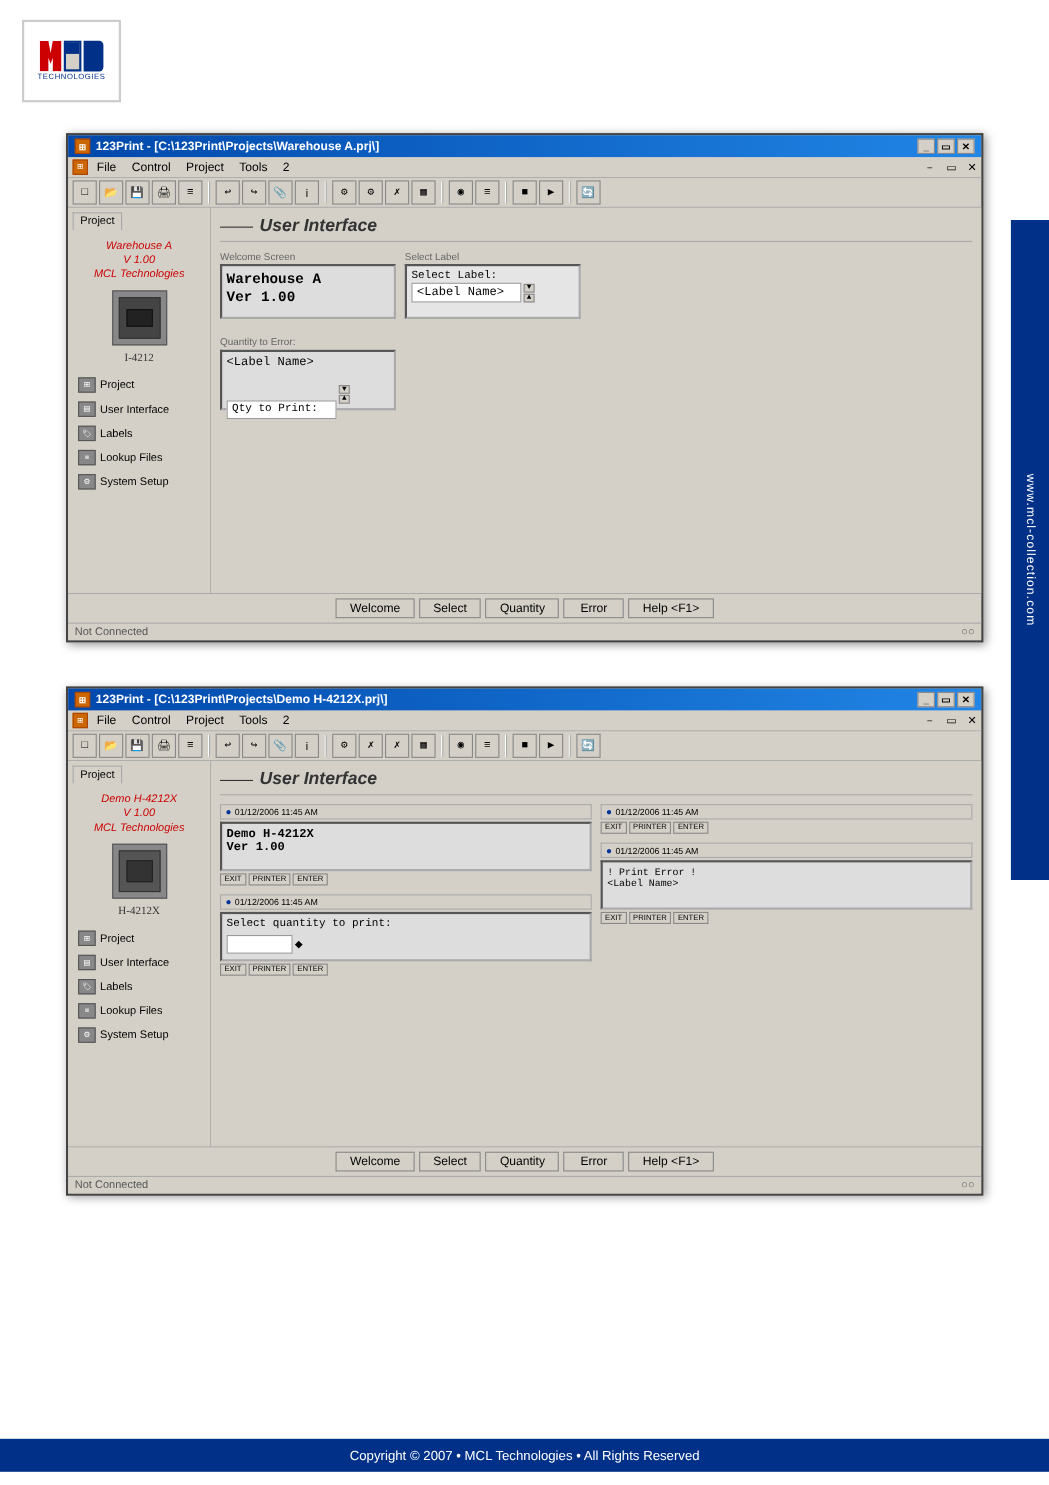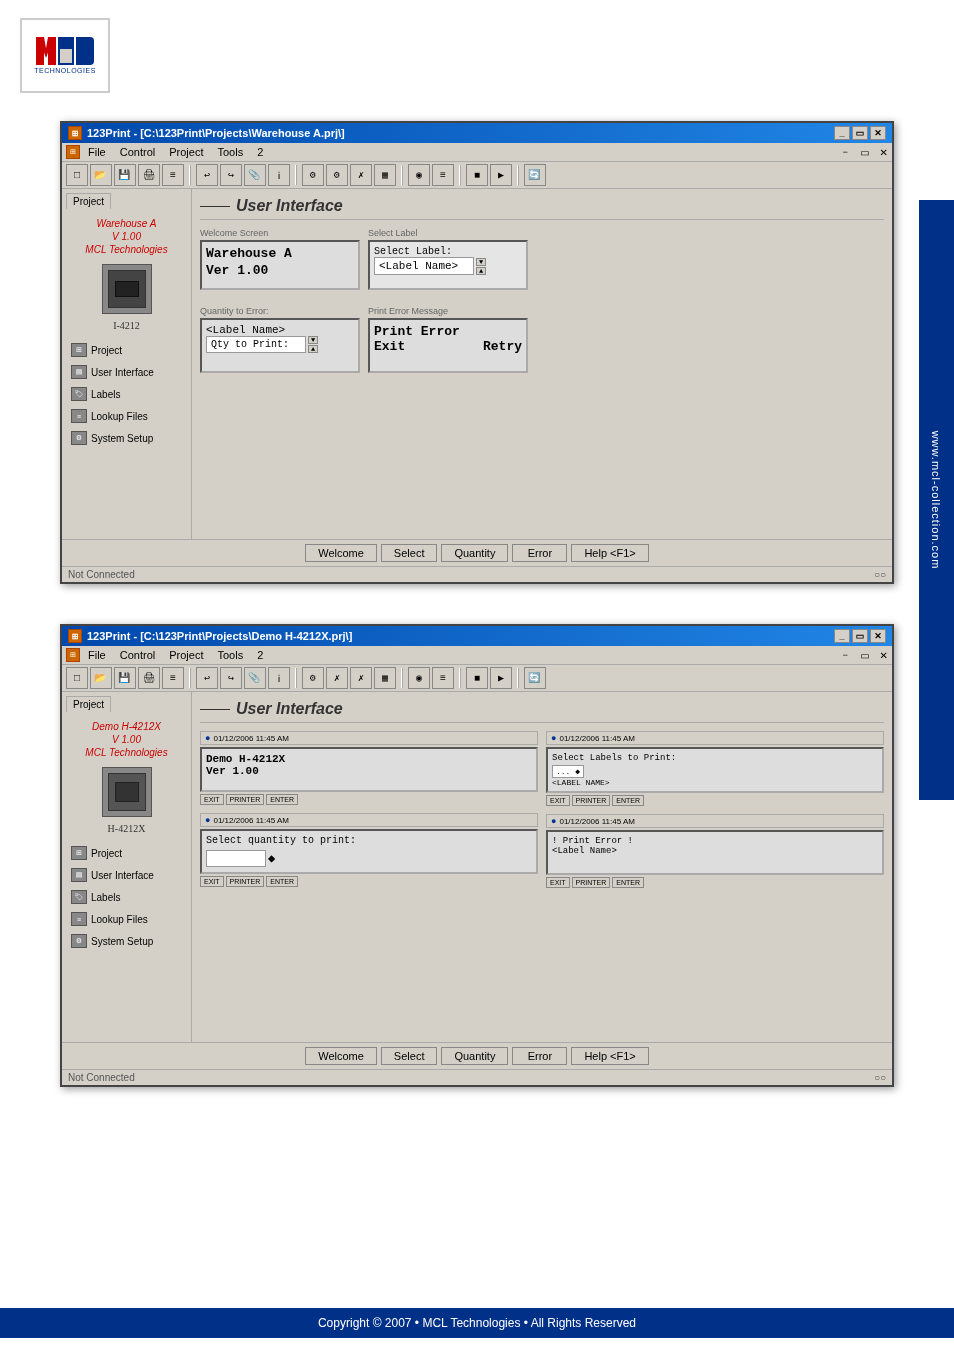--- a/index.html
+++ b/index.html
@@ -505,41 +505,29 @@
             </div>
           </div>
 
           <div style="display:flex; gap:8px; align-items:flex-start;">
 
             <div>
               <div class="screen-label">Quantity to Error:</div>
               <div style="background:#ddd; border:2px inset #aaa; padding:4px; width:160px; height:55px;">
                 <div style="font-family:'Courier New',monospace; font-size:11px;">&lt;Label Name&gt;</div>
                 <div style="display:flex; align-items:center; gap:2px;">
-                  <div style="font-family:'Courier New',monospace; font-size:10px; background:#fff; border:1px solid #999; padding:2px 4px; width:100px;">Qty to Print:</div>
+                  <div style="font-family:'Courier New',monospace; font-size:10px; background:#fff; border:1px solid #999; padding:2px 4px; width:100px;margin-top:28px;">Qty to Print:</div>
                   <div style="display:flex; flex-direction:column; gap:1px;">
                     <div style="width:10px;height:8px;background:#d4d0c8;border:1px solid #888;font-size:7px;display:flex;align-items:center;justify-content:center;">▼</div>
                     <div style="width:10px;height:8px;background:#d4d0c8;border:1px solid #888;font-size:7px;display:flex;align-items:center;justify-content:center;">▲</div>
                   </div>
                 </div>
               </div>
             </div>
 
-            <div>
-              <div class="screen-label">Print Error Message</div>
-              <div style="background:#ddd; border:2px inset #aaa; padding:4px; width:160px; height:55px;">
-                <div style="font-family:'Courier New',monospace; font-size:13px; font-weight:bold; display:flex; justify-content:space-between;">
-                  <span>Print Error</span>
-                </div>
-                <div style="font-family:'Courier New',monospace; font-size:13px; font-weight:bold; display:flex; justify-content:space-between;">
-                  <span>Exit</span>
-                  <span>Retry</span>
-                </div>
-              </div>
-            </div>
           </div>
         </div>
       </div>
     </div>
 
     <div class="win-bottom-tabs">
       <div class="bottom-tab">Welcome</div>
       <div class="bottom-tab">Select</div>
       <div class="bottom-tab">Quantity</div>
       <div class="bottom-tab">Error</div>
@@ -694,27 +682,20 @@
             </div>
           </div>
 
           <div class="screen-col">
 
             <div>
               <div class="timestamp-bar">
                 <span class="ts-icon">●</span>
                 <span style="font-size:8px;">01/12/2006 11:45 AM</span>
               </div>
-              <div style="background:#ddd; border:2px inset #aaa; padding:4px; font-family:'Courier New',monospace; font-size:9px; min-height:45px;">
-                Select Labels to Print:<br>
-                <div style="display:flex; align-items:center; gap:2px; margin-top:2px;">
-                  <div style="background:#fff;border:1px solid #999;padding:1px 3px;font-size:8px;">... ◆</div>
-                </div>
-                <div style="font-size:8px;">&lt;LABEL NAME&gt;</div>
-              </div>
               <div style="display:flex; gap:2px; margin-top:2px;">
                 <div style="border:1px solid #888;background:#d4d0c8;padding:1px 3px;font-size:7px;font-family:Arial,sans-serif;">EXIT</div>
                 <div style="border:1px solid #888;background:#d4d0c8;padding:1px 3px;font-size:7px;font-family:Arial,sans-serif;">PRINTER</div>
                 <div style="border:1px solid #888;background:#d4d0c8;padding:1px 3px;font-size:7px;font-family:Arial,sans-serif;">ENTER</div>
               </div>
             </div>
 
             <div style="height:8px;"></div>
 
             <div>

